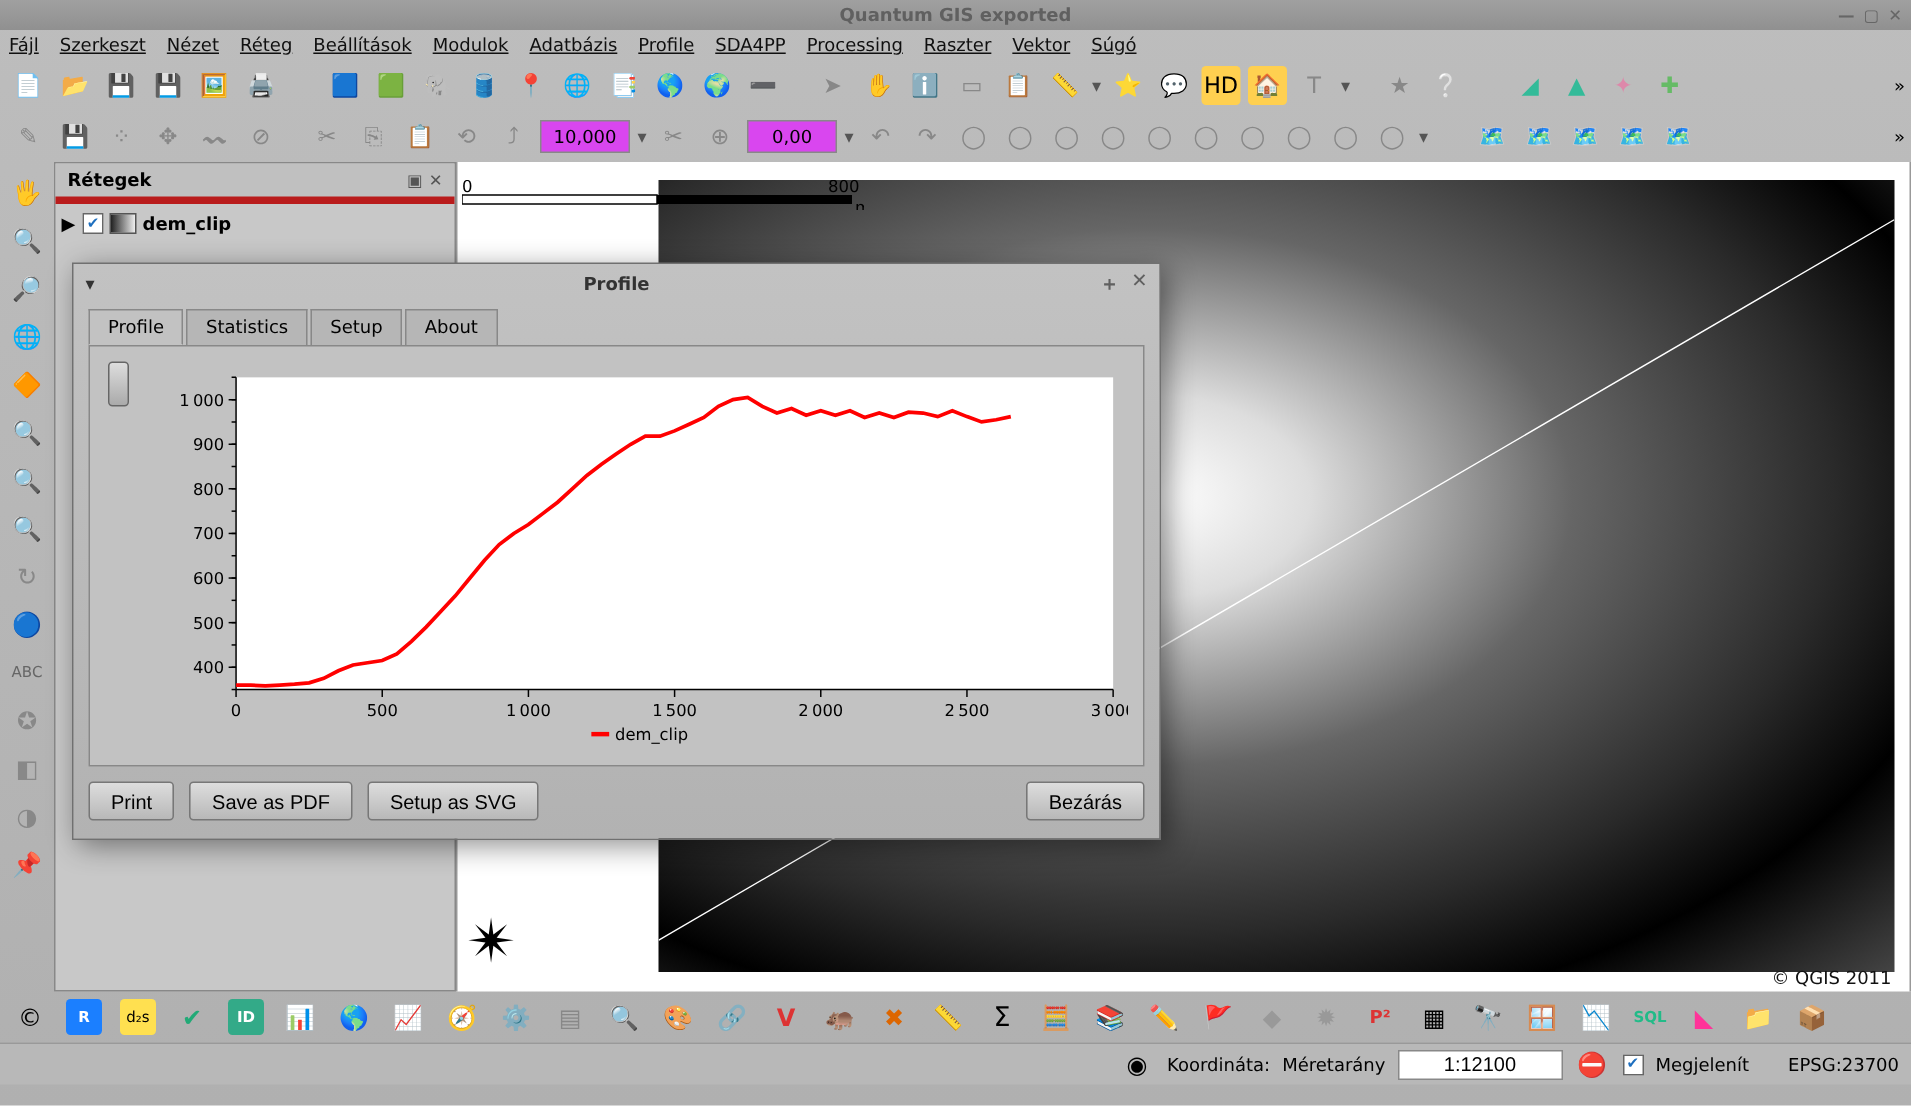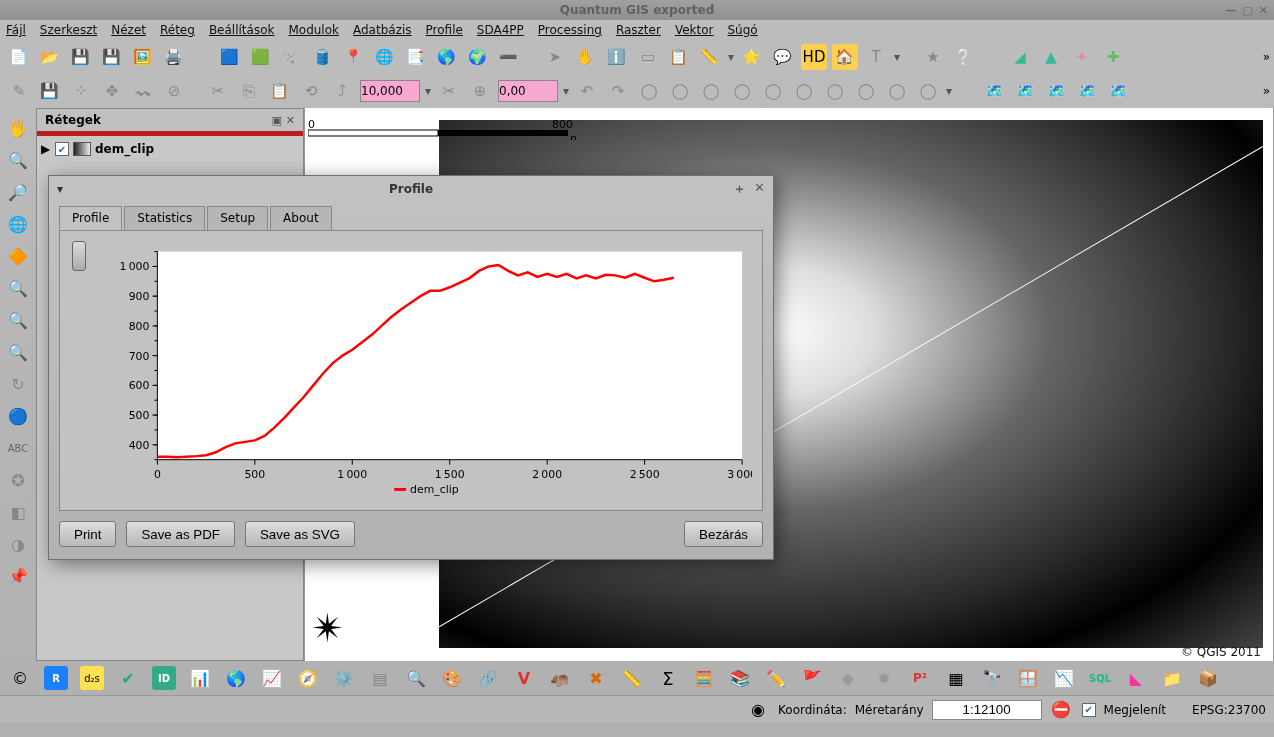--- a/index.html
+++ b/index.html
@@ -33,21 +33,21 @@
 .menubar span u { text-decoration: underline; }
 .toolbar1, .toolbar2 {
   display: flex;
   align-items: center;
   padding: 2px 6px;
   gap: 5px;
 }
 .toolbar1 { height: 34px; }
 .toolbar2 { height: 34px; }
 .tb-icn { width: 26px; height: 26px; border-radius: 3px; display: inline-flex; align-items:center; justify-content:center; font-size:15px; }
-.tb-spin { width: 60px; height: 22px; background:#f9a8d4; border:1px solid #888; display:flex; align-items:center; justify-content:flex-start; font-size:12px;}
+.tb-spin { width: 60px; height: 22px; background:#d946ef; border:1px solid #888; display:flex; align-items:center; justify-content:center; font-size:12px;}
 .content-row { display: flex; height: 553px; }
 .lefttools { width: 36px; display:flex; flex-direction:column; align-items:center; gap:8px; padding-top:8px;}
 .lefttools .li { width:24px; height:24px; display:flex; align-items:center; justify-content:center; font-size:16px; }
 .layers-panel {
   width: 268px;
   background:#c8c8c8;
   border:1px solid #888;
   position: relative;
 }
 .layers-hdr{
@@ -405,20 +405,20 @@
     </div>
   </div>
   <div class="dlg-buttons">
     <button class="btn">
         <span>Print</span>
       </button>
     <button class="btn">
         <span>Save as PDF</span>
       </button>
     <button class="btn">
-        <span>Save as SVG</span>
+        <span>Setup as SVG</span>
       </button>
     <span class="spacer"></span>
     <button class="btn">
         <span>Bezárás</span>
       </button>
   </div>
 </div>
 
 </body></html>

